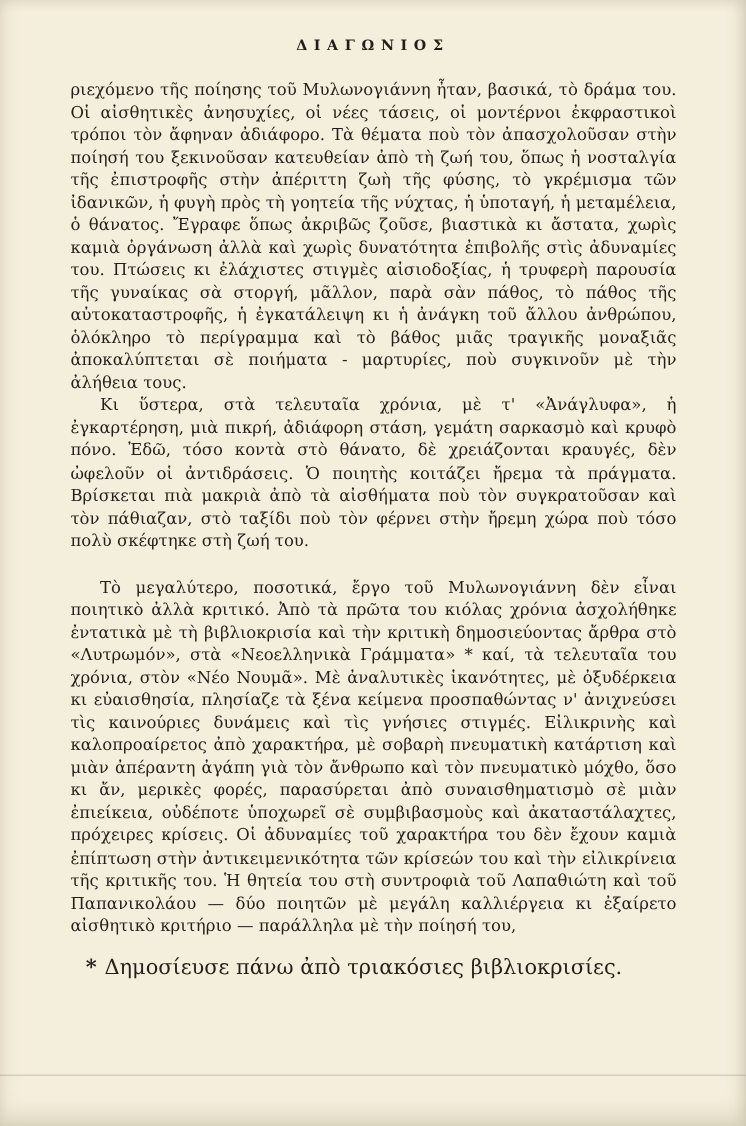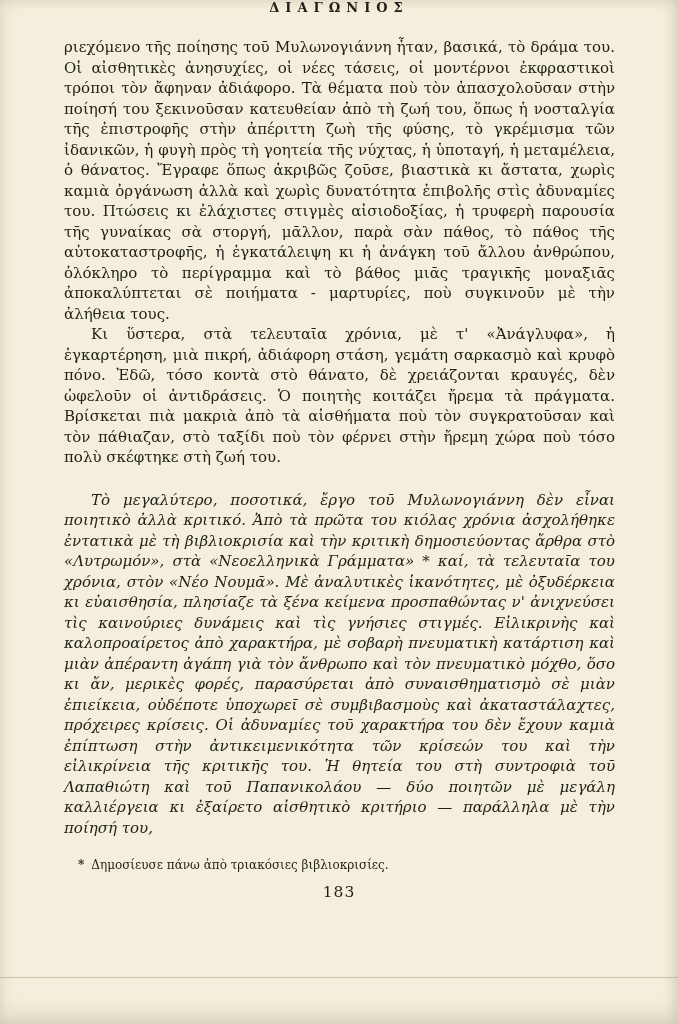--- a/index.html
+++ b/index.html
@@ -25,44 +25,44 @@
   .scan::after {
     content: "";
     position: absolute;
     left: 0;
     right: 0;
     bottom: 46px;
     height: 1px;
     background: rgba(130, 118, 86, 0.35);
   }
   .running-head {
+    padding-top: 34px;
     text-align: center;
     font-size: 13px;
     letter-spacing: 6px;
     font-weight: bold;
   }
   .text-block {
     margin: 22px 63px 16px 64px;
     text-align: justify;
     font-size: 15px;
     line-height: 20.5px;
   }
   .text-block p {
     margin: 0;
   }
   .text-block p.indent {
     text-indent: 27px;
   }
   .text-block p.spaced {
     margin-top: 22px;
-    font-style: italic;
   }
   .footnote {
     margin: 18px 63px 0 78px;
-    font-size: 12px;
+    font-size: 19px;
     line-height: 18px;
     text-align: left;
   }
   .footnote .marker {
     font-weight: bold;
     margin-right: 7px;
   }
   .page-number {
     margin-top: 9px;
     text-align: center;
@@ -80,15 +80,14 @@
   <div class="text-block">
     <p>ριεχόμενο τῆς ποίησης τοῦ Μυλωνογιάννη ἦταν, βασικά, τὸ δράμα του. Οἱ αἰσθητικὲς ἀνησυχίες, οἱ νέες τάσεις, οἱ μοντέρνοι ἐκφραστικοὶ τρόποι τὸν ἄφηναν ἀδιάφορο. Τὰ θέματα ποὺ τὸν ἀπασχολοῦσαν στὴν ποίησή του ξεκινοῦσαν κατευθείαν ἀπὸ τὴ ζωή του, ὅπως ἡ νοσταλγία τῆς ἐπιστροφῆς στὴν ἀπέριττη ζωὴ τῆς φύσης, τὸ γκρέμισμα τῶν ἰδανικῶν, ἡ φυγὴ πρὸς τὴ γοητεία τῆς νύχτας, ἡ ὑποταγή, ἡ μεταμέλεια, ὁ θάνατος. Ἔγραφε ὅπως ἀκριβῶς ζοῦσε, βιαστικὰ κι ἄστατα, χωρὶς καμιὰ ὀργάνωση ἀλλὰ καὶ χωρὶς δυνατότητα ἐπιβολῆς στὶς ἀδυναμίες του. Πτώσεις κι ἐλάχιστες στιγμὲς αἰσιοδοξίας, ἡ τρυφερὴ παρουσία τῆς γυναίκας σὰ στοργή, μᾶλλον, παρὰ σὰν πάθος, τὸ πάθος τῆς αὐτοκαταστροφῆς, ἡ ἐγκατάλειψη κι ἡ ἀνάγκη τοῦ ἄλλου ἀνθρώπου, ὁλόκληρο τὸ περίγραμμα καὶ τὸ βάθος μιᾶς τραγικῆς μοναξιᾶς ἀποκαλύπτεται σὲ ποιήματα - μαρτυρίες, ποὺ συγκινοῦν μὲ τὴν ἀλήθεια τους.</p>
     <p class="indent">Κι ὕστερα, στὰ τελευταῖα χρόνια, μὲ τ' «Ἀνάγλυφα», ἡ ἐγκαρτέρηση, μιὰ πικρή, ἀδιάφορη στάση, γεμάτη σαρκασμὸ καὶ κρυφὸ πόνο. Ἐδῶ, τόσο κοντὰ στὸ θάνατο, δὲ χρειάζονται κραυγές, δὲν ὠφελοῦν οἱ ἀντιδράσεις. Ὁ ποιητὴς κοιτάζει ἤρεμα τὰ πράγματα. Βρίσκεται πιὰ μακριὰ ἀπὸ τὰ αἰσθήματα ποὺ τὸν συγκρατοῦσαν καὶ τὸν πάθιαζαν, στὸ ταξίδι ποὺ τὸν φέρνει στὴν ἤρεμη χώρα ποὺ τόσο πολὺ σκέφτηκε στὴ ζωή του.</p>
     <p class="indent spaced">Τὸ μεγαλύτερο, ποσοτικά, ἔργο τοῦ Μυλωνογιάννη δὲν εἶναι ποιητικὸ ἀλλὰ κριτικό. Ἀπὸ τὰ πρῶτα του κιόλας χρόνια ἀσχολήθηκε ἐντατικὰ μὲ τὴ βιβλιοκρισία καὶ τὴν κριτικὴ δημοσιεύοντας ἄρθρα στὸ «Λυτρωμόν», στὰ «Νεοελληνικὰ Γράμματα» * καί, τὰ τελευταῖα του χρόνια, στὸν «Νέο Νουμᾶ». Μὲ ἀναλυτικὲς ἱκανότητες, μὲ ὀξυδέρκεια κι εὐαισθησία, πλησίαζε τὰ ξένα κείμενα προσπαθώντας ν' ἀνιχνεύσει τὶς καινούριες δυνάμεις καὶ τὶς γνήσιες στιγμές. Εἰλικρινὴς καὶ καλοπροαίρετος ἀπὸ χαρακτήρα, μὲ σοβαρὴ πνευματικὴ κατάρτιση καὶ μιὰν ἀπέραντη ἀγάπη γιὰ τὸν ἄνθρωπο καὶ τὸν πνευματικὸ μόχθο, ὅσο κι ἄν, μερικὲς φορές, παρασύρεται ἀπὸ συναισθηματισμὸ σὲ μιὰν ἐπιείκεια, οὐδέποτε ὑποχωρεῖ σὲ συμβιβασμοὺς καὶ ἀκαταστάλαχτες, πρόχειρες κρίσεις. Οἱ ἀδυναμίες τοῦ χαρακτήρα του δὲν ἔχουν καμιὰ ἐπίπτωση στὴν ἀντικειμενικότητα τῶν κρίσεών του καὶ τὴν εἰλικρίνεια τῆς κριτικῆς του. Ἡ θητεία του στὴ συντροφιὰ τοῦ Λαπαθιώτη καὶ τοῦ Παπανικολάου — δύο ποιητῶν μὲ μεγάλη καλλιέργεια κι ἐξαίρετο αἰσθητικὸ κριτήριο — παράλληλα μὲ τὴν ποίησή του,</p>
   </div>
 
   <div class="footnote">
     <span class="marker">*</span><span>Δημοσίευσε πάνω ἀπὸ τριακόσιες βιβλιοκρισίες.</span>
   </div>
 
-  <div class="page-number">183</div>
 
 </div>
 
 </body></html>

